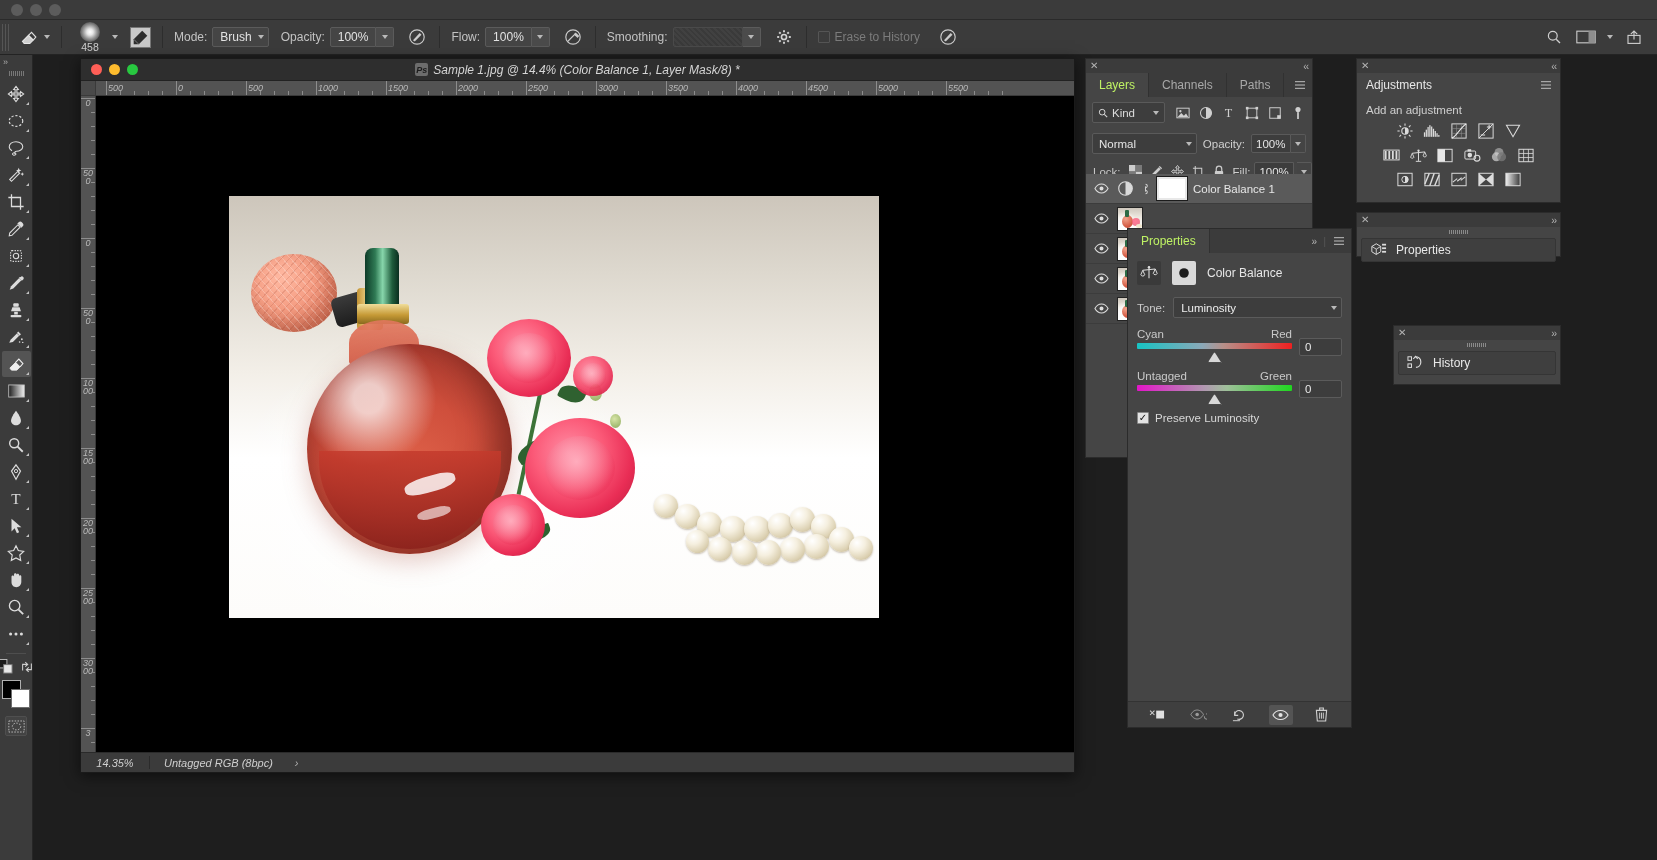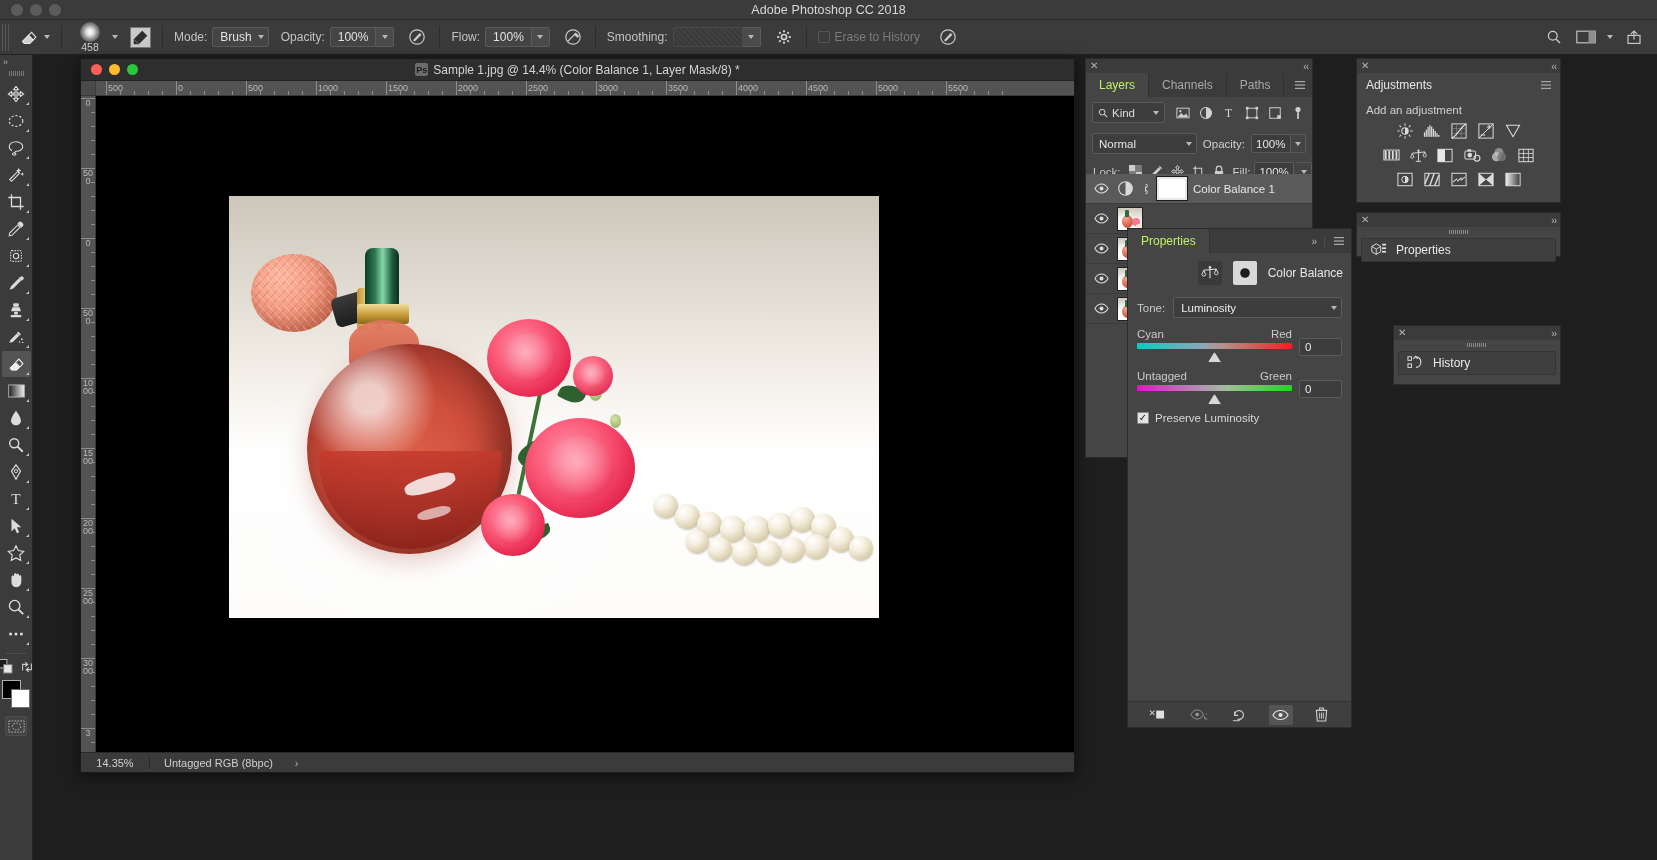--- a/index.html
+++ b/index.html
@@ -112,21 +112,21 @@
   .sw-fg { position:absolute;top:0;left:0;width:19px;height:19px;background:#000;border:1px solid #b0b0b0; }
   .sw-bg { position:absolute;bottom:0;right:0;width:19px;height:19px;background:#fff;border:1px solid #6d6d6d; }
   .qmask { width:22px;height:20px;margin-top:8px;display:flex;align-items:center;justify-content:center;
            border:1px solid #4f4f4f;border-radius:2px;background:#434343; }
 
   
   .docwin {
     position:absolute; left:80px; top:58px; width:995px; height:715px;
     background:#2b2b2b; border:1px solid #1a1a1a;
     box-shadow:0 3px 14px rgba(0,0,0,.55);
-    display:flex; flex-direction:column;
+    display:flex; flex-direction:column;font-style:italic;
   }
   .doc-titlebar {
     height:22px; background:#2e2e2e; position:relative;
     display:flex; align-items:center; border-bottom:1px solid #222;
   }
   .doc-traffic { display:flex; gap:7px; padding-left:10px; }
   .dt { width:11px;height:11px;border-radius:50%; }
   .dt.r{background:#ff5f57;} .dt.y{background:#febc2e;} .dt.g{background:#28c840;}
   .doc-title {
     position:absolute;left:0;right:0;text-align:center;color:#d5d5d5;font-size:12px;
@@ -266,21 +266,21 @@
   }
   .thumb-bottle { position:absolute; left:4px; top:7px; width:11px;height:13px;border-radius:50%;
      background:radial-gradient(circle at 35% 30%,#f0a58d,#d2563f 70%,#93301f);}
   .thumb-cap { position:absolute; left:7px; top:2px;width:4px;height:7px;background:#2c6b45;border-radius:1px;}
   .thumb-rose { position:absolute; left:14px; top:10px;width:8px;height:8px;border-radius:50%;
      background:radial-gradient(circle at 40% 35%,#ff7b95,#e3265199);}
   .thumb-pearl { position:absolute; left:18px; bottom:2px;width:6px;height:4px;border-radius:50%;background:#efe6cd;}
 
   
   #properties-panel { left:1127px; top:228px; width:225px; height:500px; background:#454545; }
-  .pp-head { display:flex; align-items:center; gap:11px; padding:8px 8px 6px 9px;justify-content:flex-end; }
+  .pp-head { display:flex; align-items:center; gap:11px; padding:8px 8px 6px 9px; }
   .pp-icon-sq { width:24px;height:24px;background:#3a3a3a;border-radius:2px;
      display:flex;align-items:center;justify-content:center; }
   .pp-maskthumb { width:24px;height:24px;background:#d9d9d9;border-radius:2px;
      display:flex;align-items:center;justify-content:center; }
   .pp-title { font-size:12px;color:#e7e7e7; }
   .pp-tonerow { display:flex; align-items:center; gap:8px; padding:6px 9px 10px 9px; }
   .pp-tone-label { font-size:11.5px; color:#c9c9c9; }
   .pp-tone-select { flex:1; height:21px;background:#3d3d3d;border:1px solid #5b5b5b;border-radius:2px;
      display:flex;align-items:center;justify-content:space-between;padding:0 4px 0 7px;
      color:#ececec;font-size:11.5px; }
@@ -335,21 +335,20 @@
 <body>
 
 <div class="app">
 
   <div class="titlebar">
     <div class="traffic">
       <div class="tl"></div>
       <div class="tl"></div>
       <div class="tl"></div>
     </div>
-    <div class="app-title">Adobe Photoshop CC 2018</div>
   </div>
 
   <div class="optionsbar">
     <div class="ob-grip"></div>
 
     <div class="ob-item">
       <span class="tool-icon-btn">
         <svg width="19" height="19" viewBox="0 0 22 22">
           <g fill="none" stroke="#e0e0e0" stroke-width="1.3">
             <path d="M4 15.5 L11 8.5 L16.5 14 L12.5 18 L6 18 Z" fill="#cfcfcf" stroke="#e8e8e8"></path>

